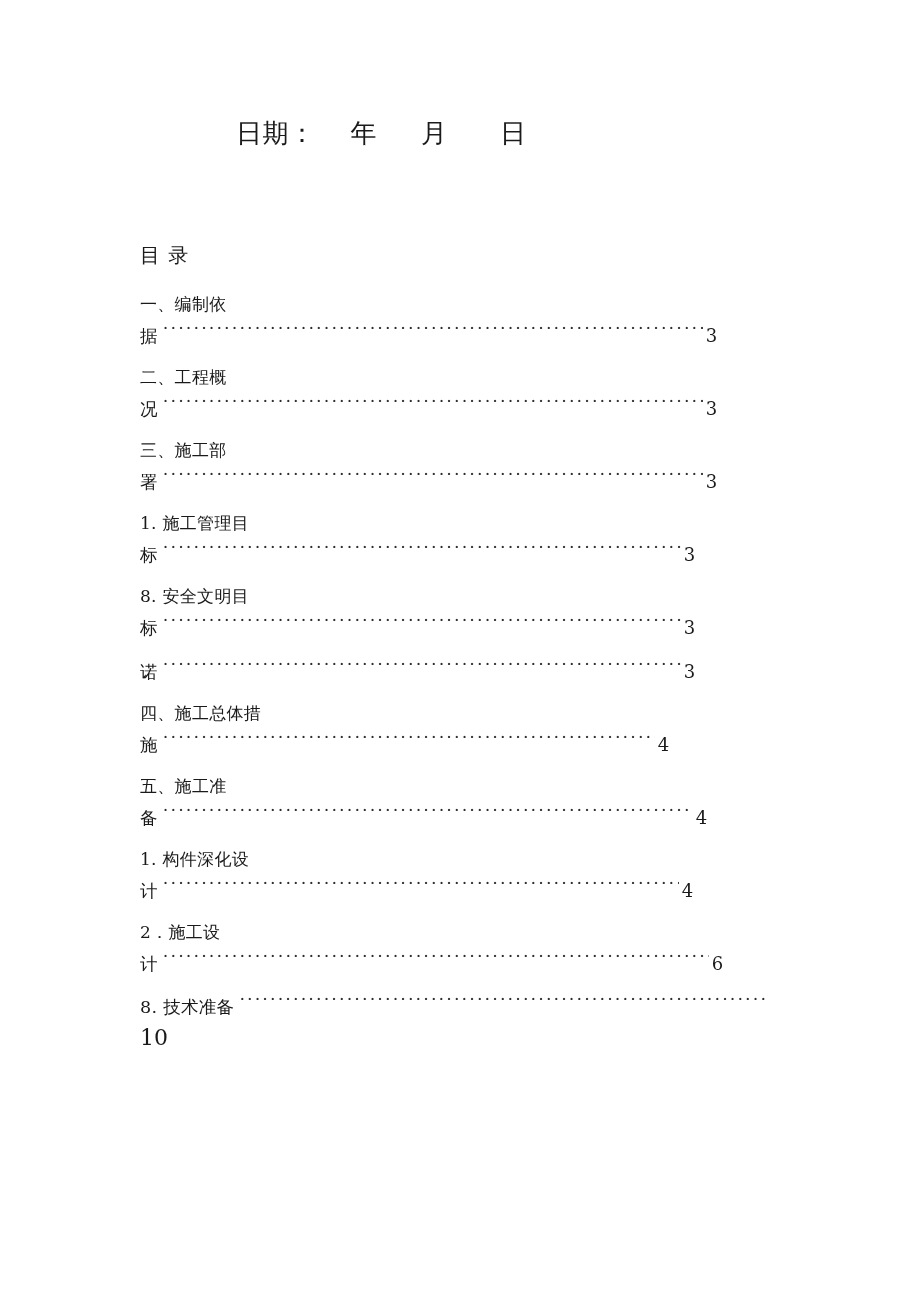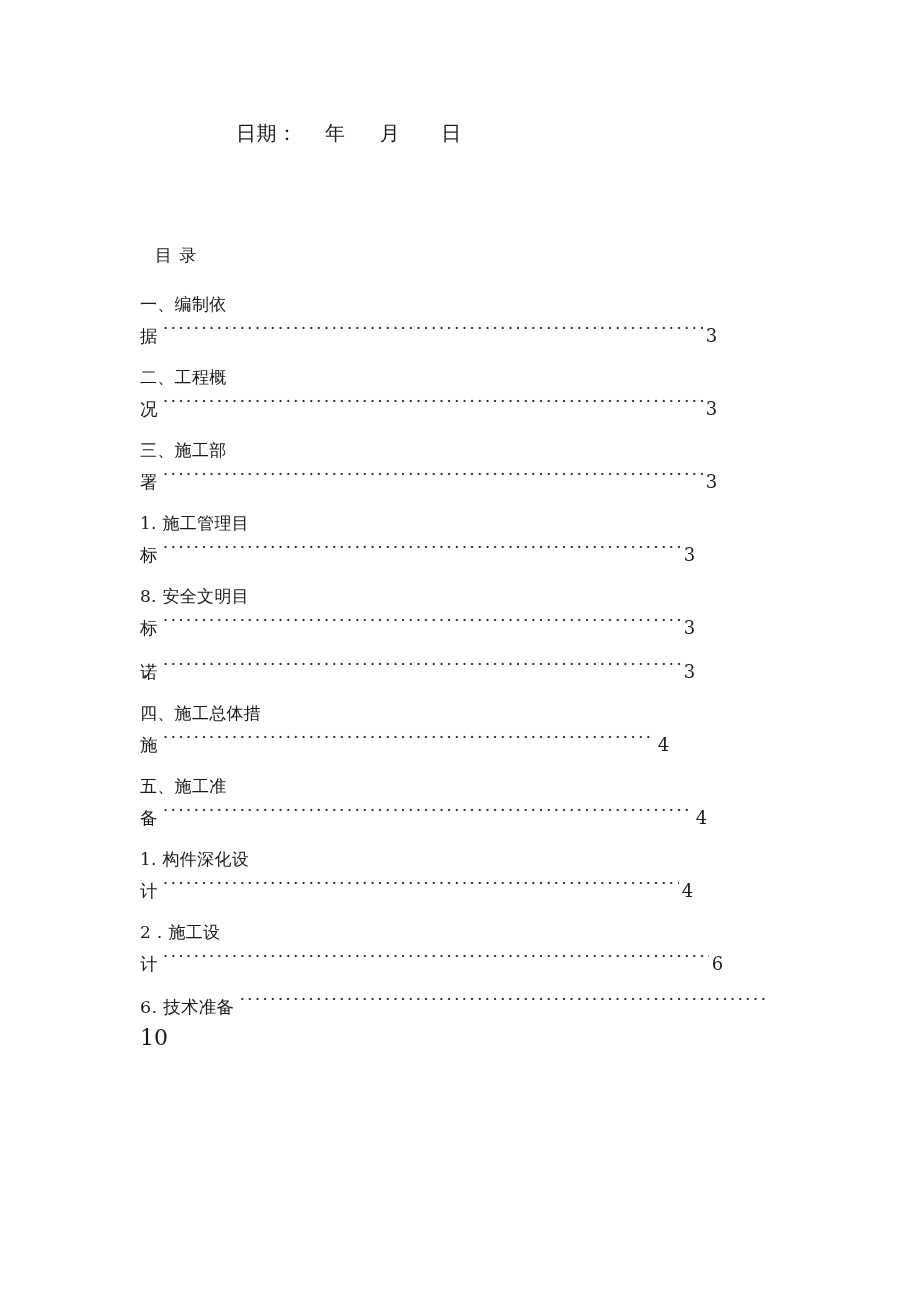--- a/index.html
+++ b/index.html
@@ -22,32 +22,32 @@
     position: absolute;
     inset: 0;
     background: #ffffff;
   }
 
   
   .date-line {
     position: absolute;
     left: 236px;
     top: 118px;
-    font-size: 20px;
+    font-size: 26px;
     line-height: 30px;
     letter-spacing: 0.5px;
     white-space: pre;
   }
 
   
   .toc-heading {
     position: absolute;
-    left: 155px;
+    left: 140px;
     top: 240px;
-    font-size: 17px;
+    font-size: 20px;
     line-height: 30px;
     letter-spacing: 1px;
     white-space: pre;
   }
 
   
   .toc {
     position: absolute;
     left: 140px;
     top: 290px;
@@ -193,20 +193,20 @@
       <div class="toc-entry">
         <div class="toc-title-line">2．施工设</div>
         <div class="toc-leader-line">
           <span class="toc-tail">计</span>
           <span class="toc-dots" style="width: 546px;"></span>
           <span class="toc-page">6</span>
         </div>
       </div>
       <div class="toc-entry">
         <div class="toc-leader-line">
-          <span class="toc-tail">6. 技术准备</span>
+          <span class="toc-tail">8. 技术准备</span>
           <span class="toc-dots" style="width: 528px;"></span>
         </div>
         <div class="toc-page-wrapped">10</div>
       </div>
     </div>
 
 </div>
 
 </body></html>

